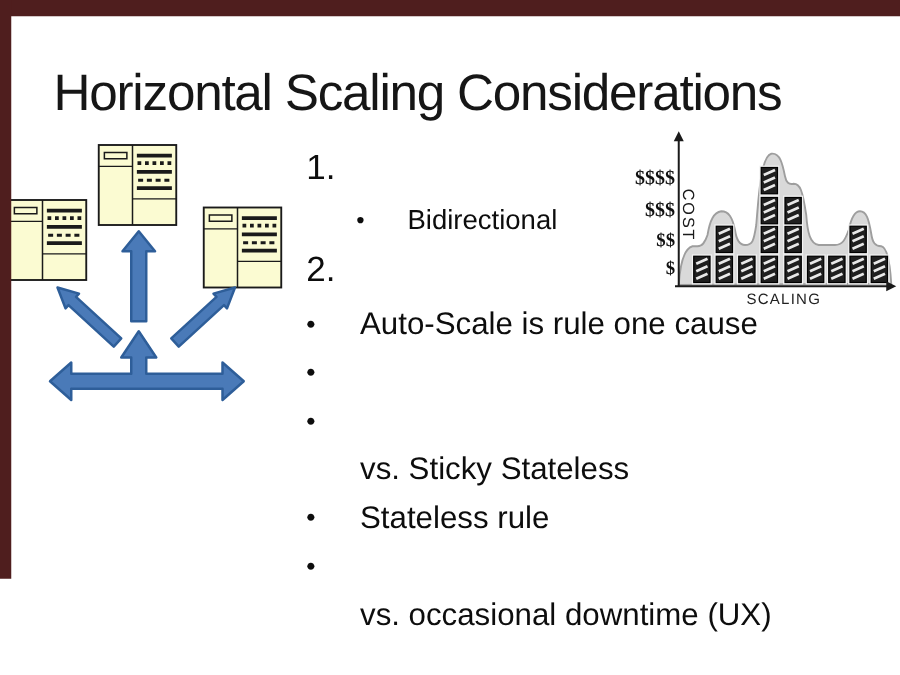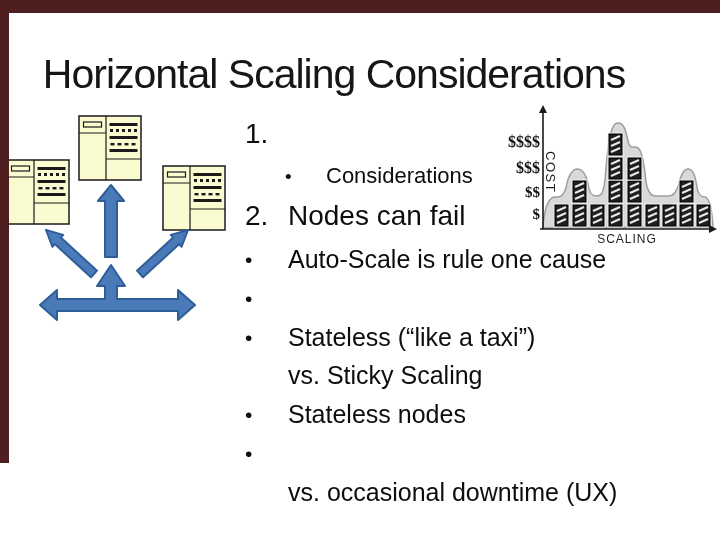--- a/index.html
+++ b/index.html
@@ -134,44 +134,42 @@
   <text transform="translate(546,151) rotate(90)" font-size="13" letter-spacing="1.5" fill="#1a1a1a">COST</text>
   <text x="627" y="243" text-anchor="middle" font-size="12" letter-spacing="1" fill="#222">SCALING</text>
 </svg>
 
 <div class="content">
   <div class="line num">
     <span class="marker">1.</span>
   </div>
   <div class="line sub">
     <span class="marker">•</span>
-    <span>Considerations</span>
+    <span>Bidirectional</span>
   </div>
   <div class="line num">
     <span class="marker">2.</span>
-    <span>Nodes can fail</span>
   </div>
   <div class="line bullet">
     <span class="marker">•</span>
     <span>Auto-Scale is rule one cause</span>
   </div>
   <div class="line bullet">
     <span class="marker">•</span>
   </div>
   <div class="line bullet">
     <span class="marker">•</span>
-    <span>Stateless (“like a taxi”)</span>
   </div>
   <div class="line cont">
     <span class="marker"></span>
-    <span>vs. Sticky Scaling</span>
+    <span>vs. Sticky Stateless</span>
   </div>
   <div class="line bullet">
     <span class="marker">•</span>
-    <span>Stateless nodes</span>
+    <span>Stateless rule</span>
   </div>
   <div class="line bullet">
     <span class="marker">•</span>
   </div>
   <div class="line cont">
     <span class="marker"></span>
     <span>vs. occasional downtime (UX)</span>
   </div>
 </div>
 

